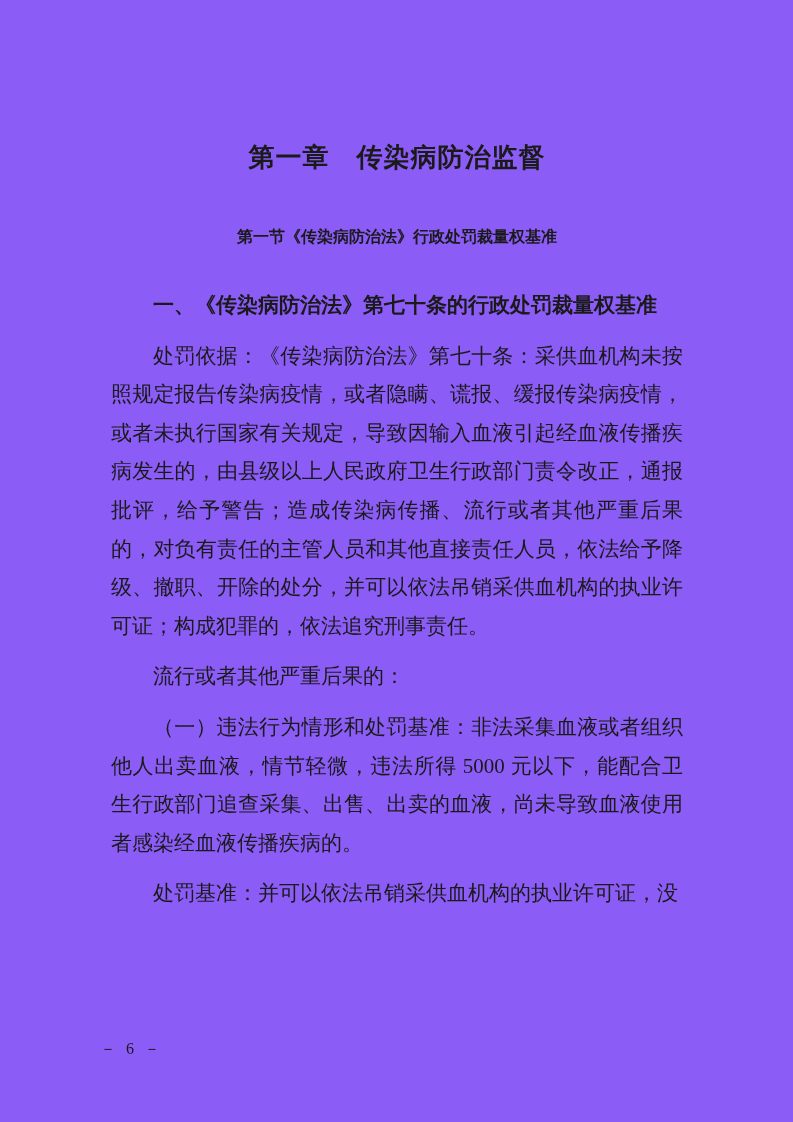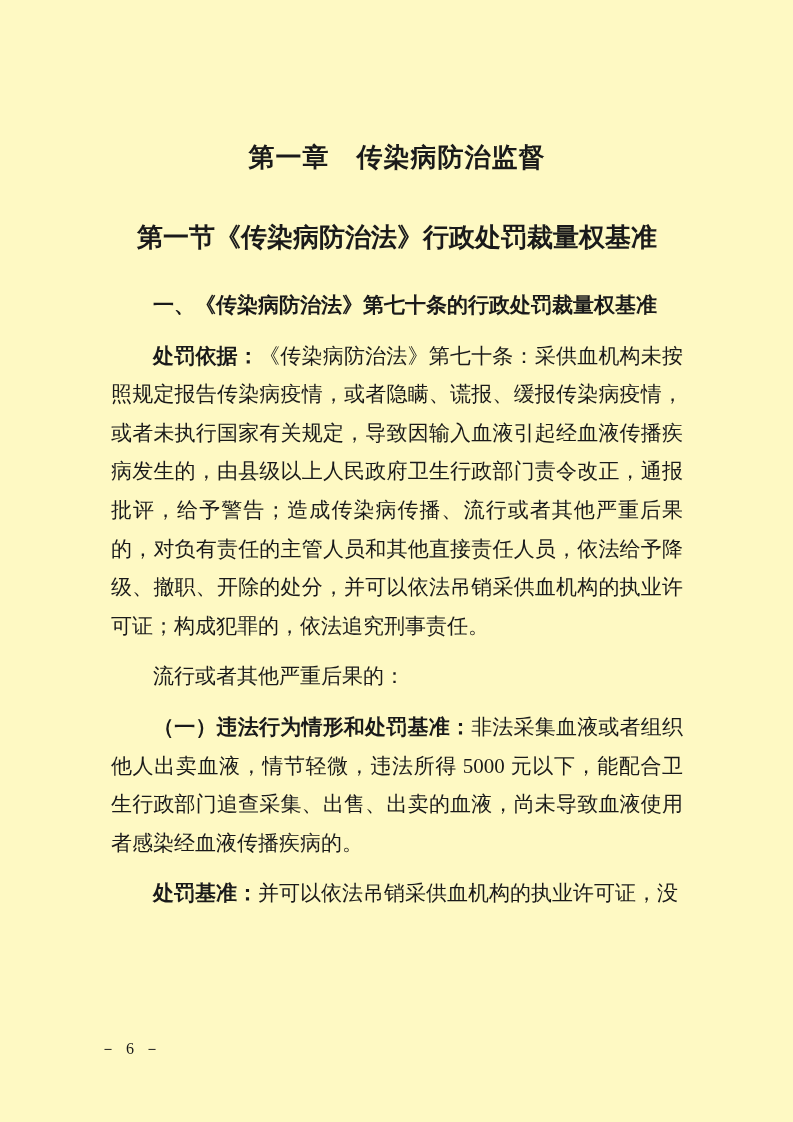--- a/index.html
+++ b/index.html
@@ -4,21 +4,21 @@
 <style>
   html, body {
     margin: 0;
     padding: 0;
     background: #ffffff;
   }
   .page {
     position: relative;
     width: 793px;
     height: 1122px;
-    background: #fef9c3;
+    background: #8b5cf6;
     overflow: hidden;
     color: #1a1a1a;
     font-family: "Liberation Serif", "DejaVu Serif", serif;
   }
   .content {
     position: absolute;
     left: 99px;
     top: 0;
     width: 596px;
   }
@@ -28,37 +28,37 @@
     font-weight: bold;
     font-size: 26px;
     line-height: 30px;
     text-align: center;
     letter-spacing: 1px;
   }
   .section-title {
     margin: 52px 0 0 0;
     font-family: "Liberation Sans", "DejaVu Sans", sans-serif;
     font-weight: bold;
-    font-size: 26px;
+    font-size: 16px;
     line-height: 26px;
     text-align: center;
   }
   .body-text {
     margin-top: 36px;
     font-size: 21px;
     line-height: 38.6px;
     text-align: justify;
     text-justify: inter-ideograph;
   }
   .para {
     margin: 12px;
     text-indent: 2em;
   }
   .para .lead {
-    font-weight: bold;
+    font-weight: normal;
     font-family: "Liberation Sans", "DejaVu Sans", sans-serif;
   }
   .para.emphasis {
     font-weight: bold;
   }
   .page-number {
     position: absolute;
     left: 100px;
     bottom: 62px;
     font-size: 16px;

